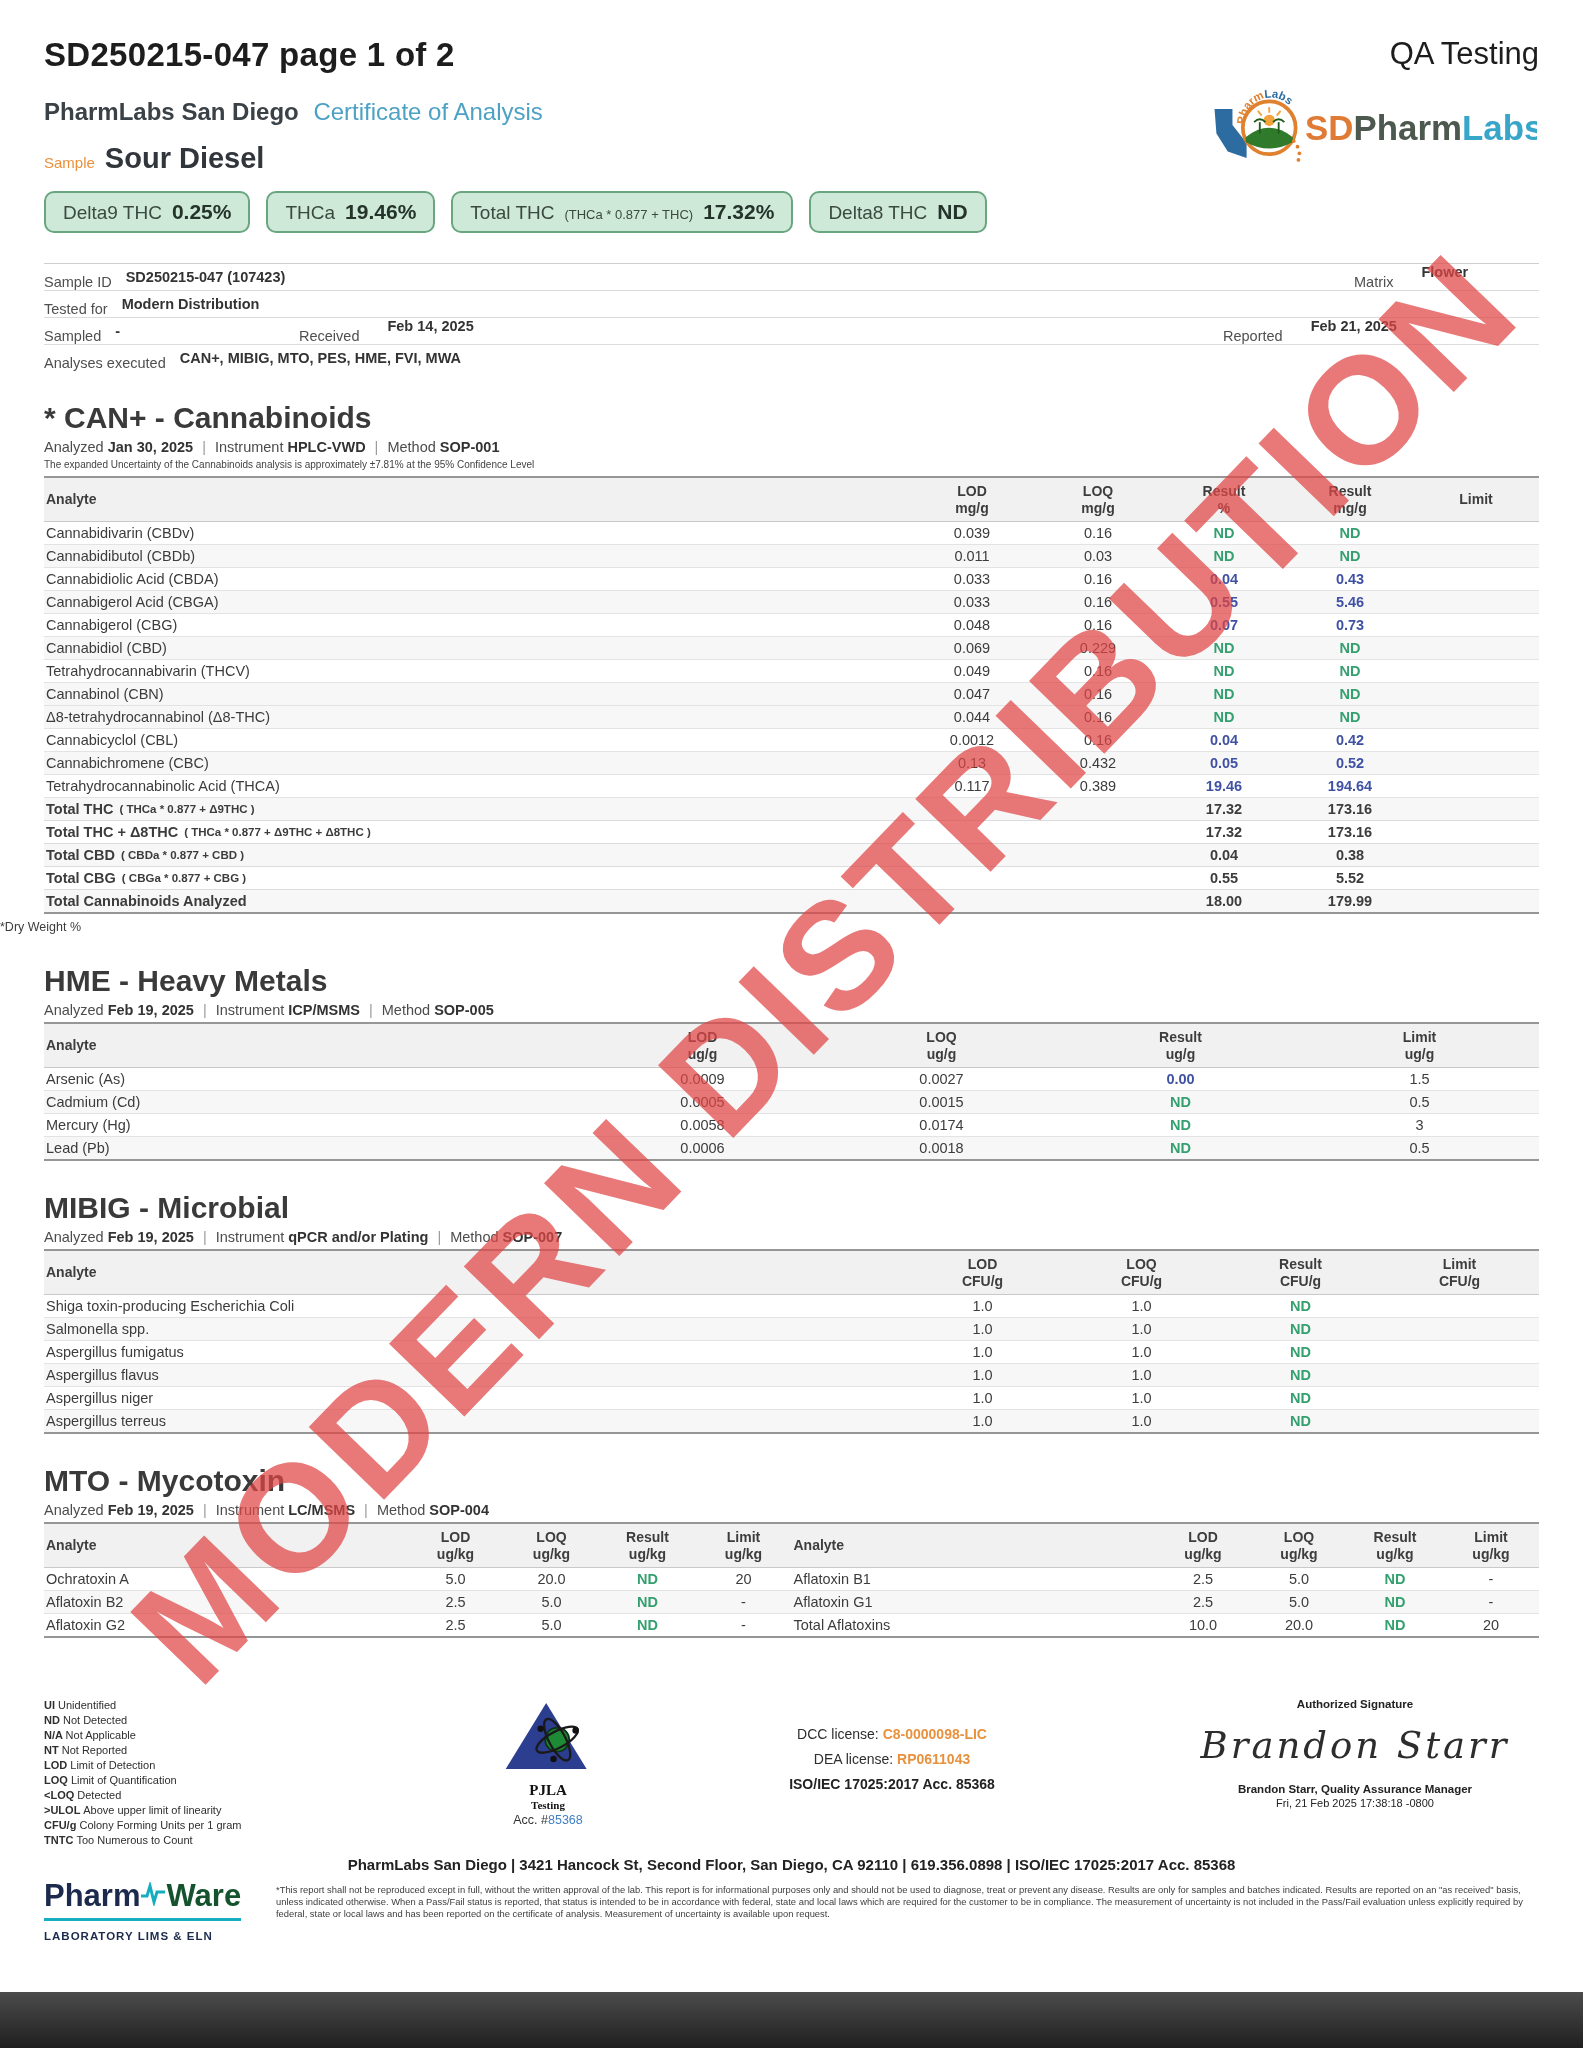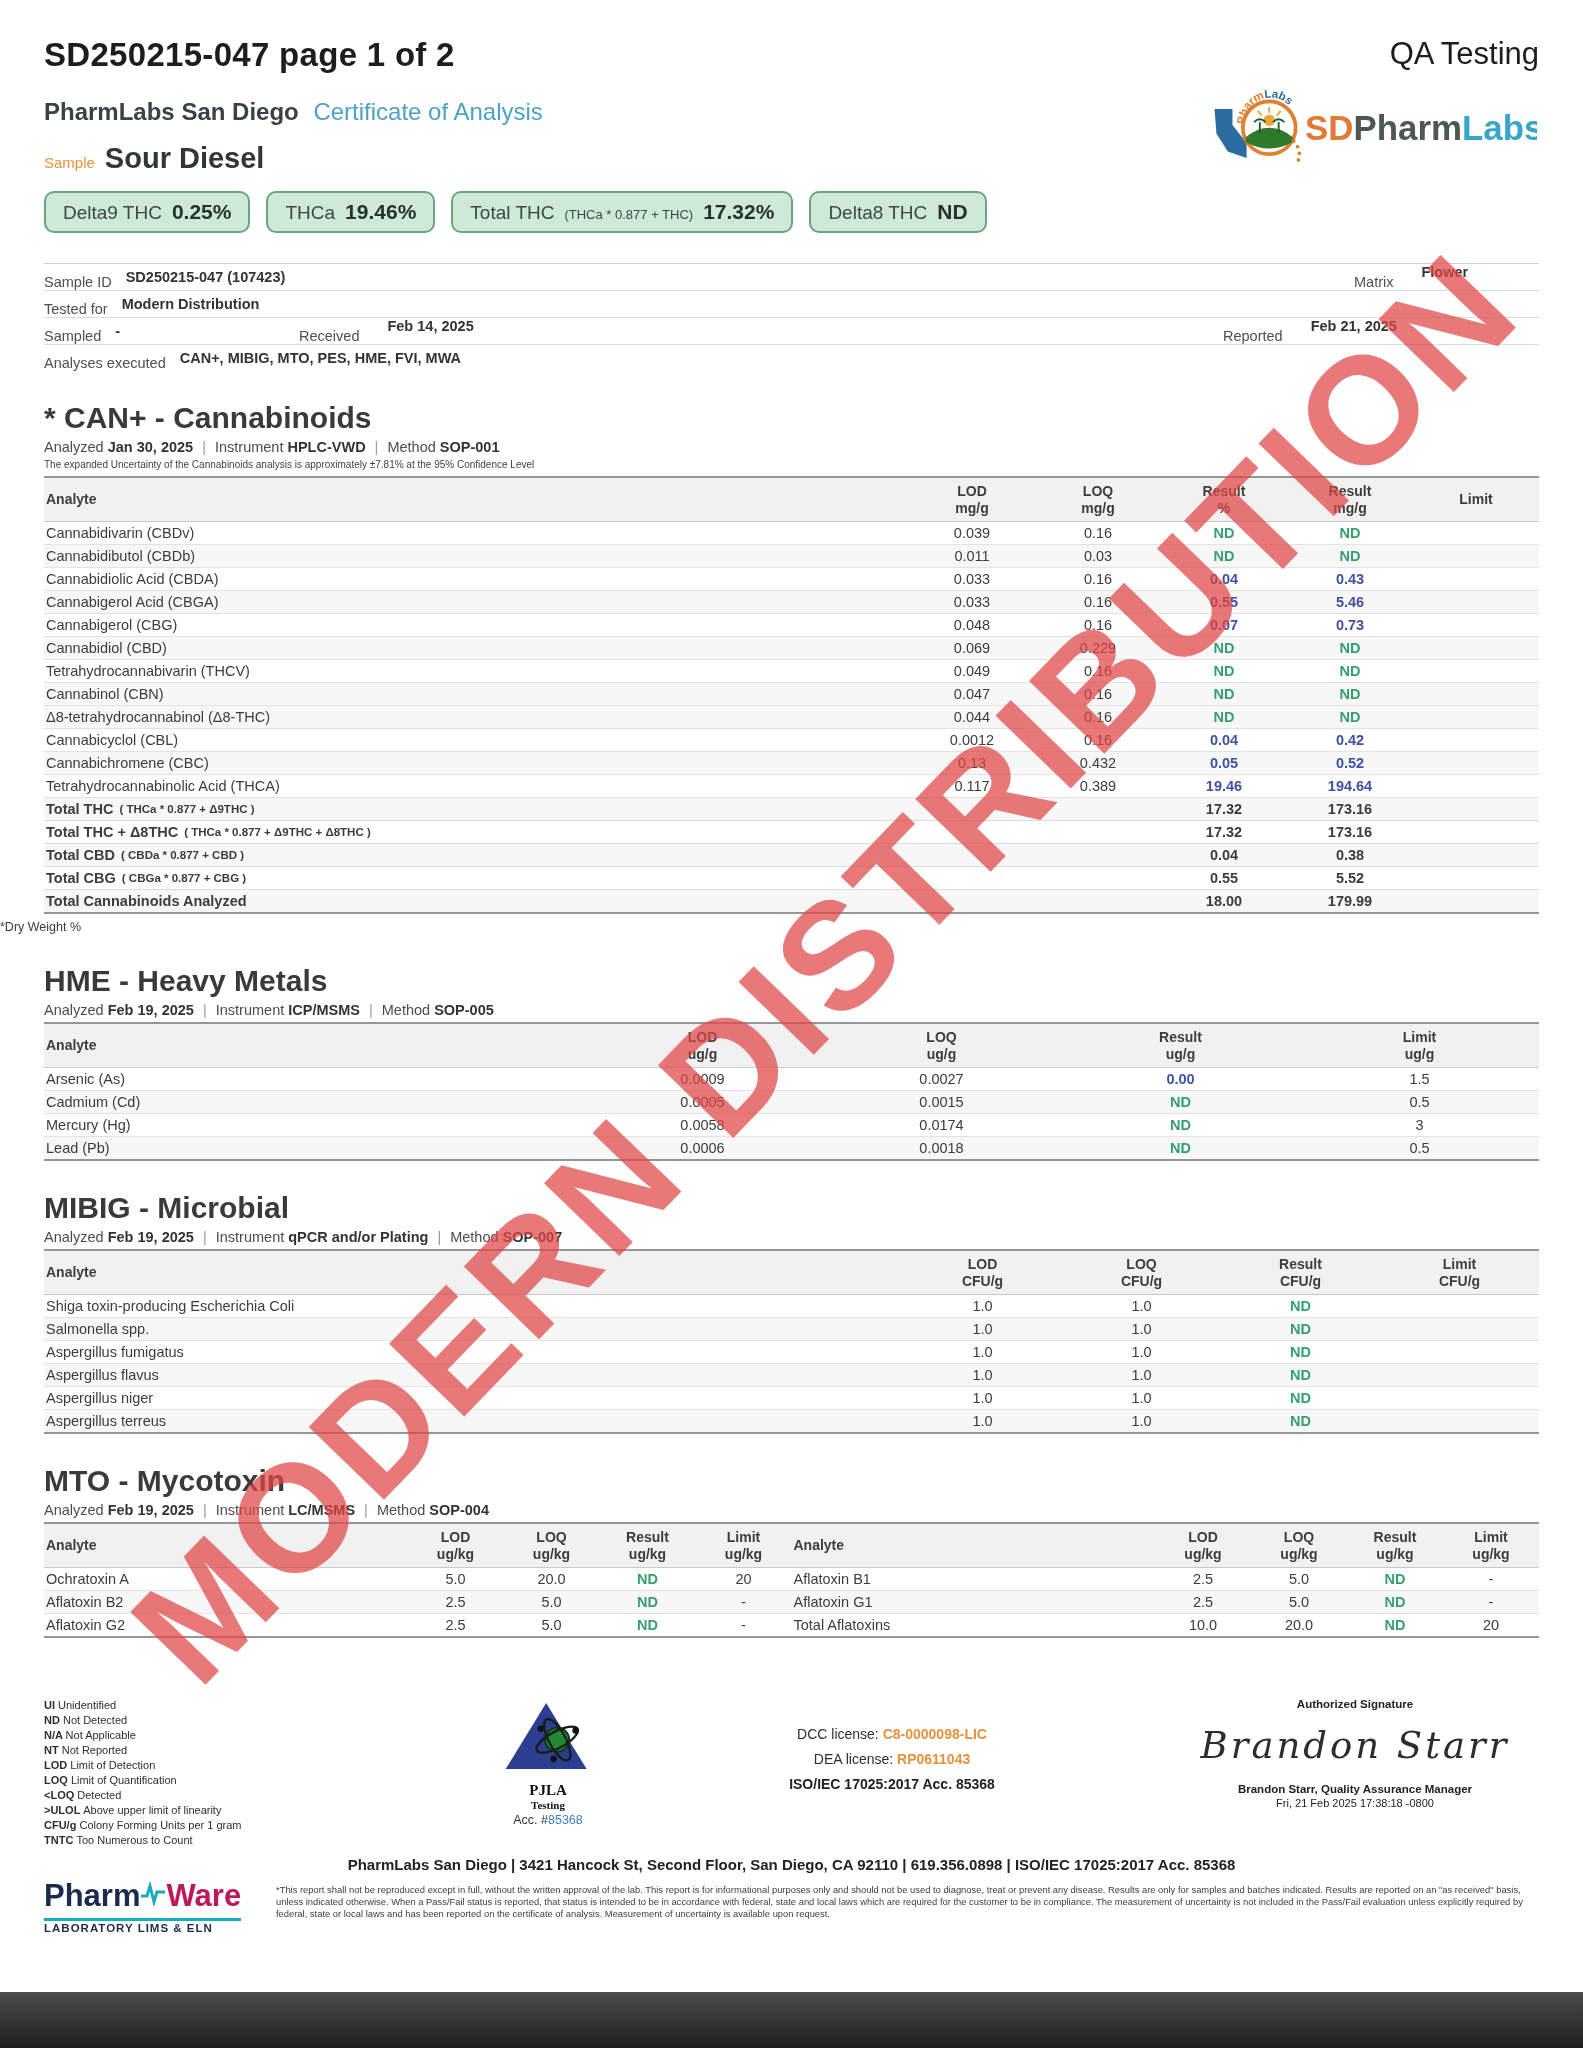--- a/index.html
+++ b/index.html
@@ -88,22 +88,22 @@
               color:#2d2d2d;margin-top:14px;letter-spacing:3px;}
   .sig-name{font-size:11.5px;font-weight:700;color:#222;margin-top:16px;}
   .sig-date{font-size:11px;color:#222;margin-top:2px;}
   .address{position:absolute;left:0;right:0;top:1856px;text-align:center;
            font-size:15px;font-weight:700;color:#222;}
   .disclaimer{position:absolute;left:276px;top:1884px;width:1268px;font-size:9.4px;
               color:#3d3d3d;line-height:1.3;}
   .pharmware{position:absolute;left:44px;top:1878px;}
   .pw-text{font-size:31px;font-weight:700;display:flex;align-items:baseline;}
   .pw-pharm{color:#1c2b4d;}
-  .pw-ware{color:#be185d;}
-  .pw-tag{margin-top:4px;border-top:3px solid #15aebf;padding-top:1px;
+  .pw-ware{color:#14532d;}
+  .pw-tag{margin-top:4px;border-top:3px solid #15aebf;padding-top:9px;
           font-size:11.5px;font-weight:700;color:#1c2b4d;letter-spacing:1px;}
   .bottom-bar{position:absolute;left:0;right:0;bottom:0;height:56px;
               background:linear-gradient(180deg,#4c4c4c 0%,#1f1f1f 100%);}
   
   .watermark{position:absolute;left:-375px;top:880px;width:2400px;text-align:center;
              transform:rotate(-46deg);font-size:152px;font-weight:700;letter-spacing:6px;
              color:rgba(224,68,68,0.72);white-space:nowrap;pointer-events:none;z-index:50;}
 </style>
 </head>
 <body>

